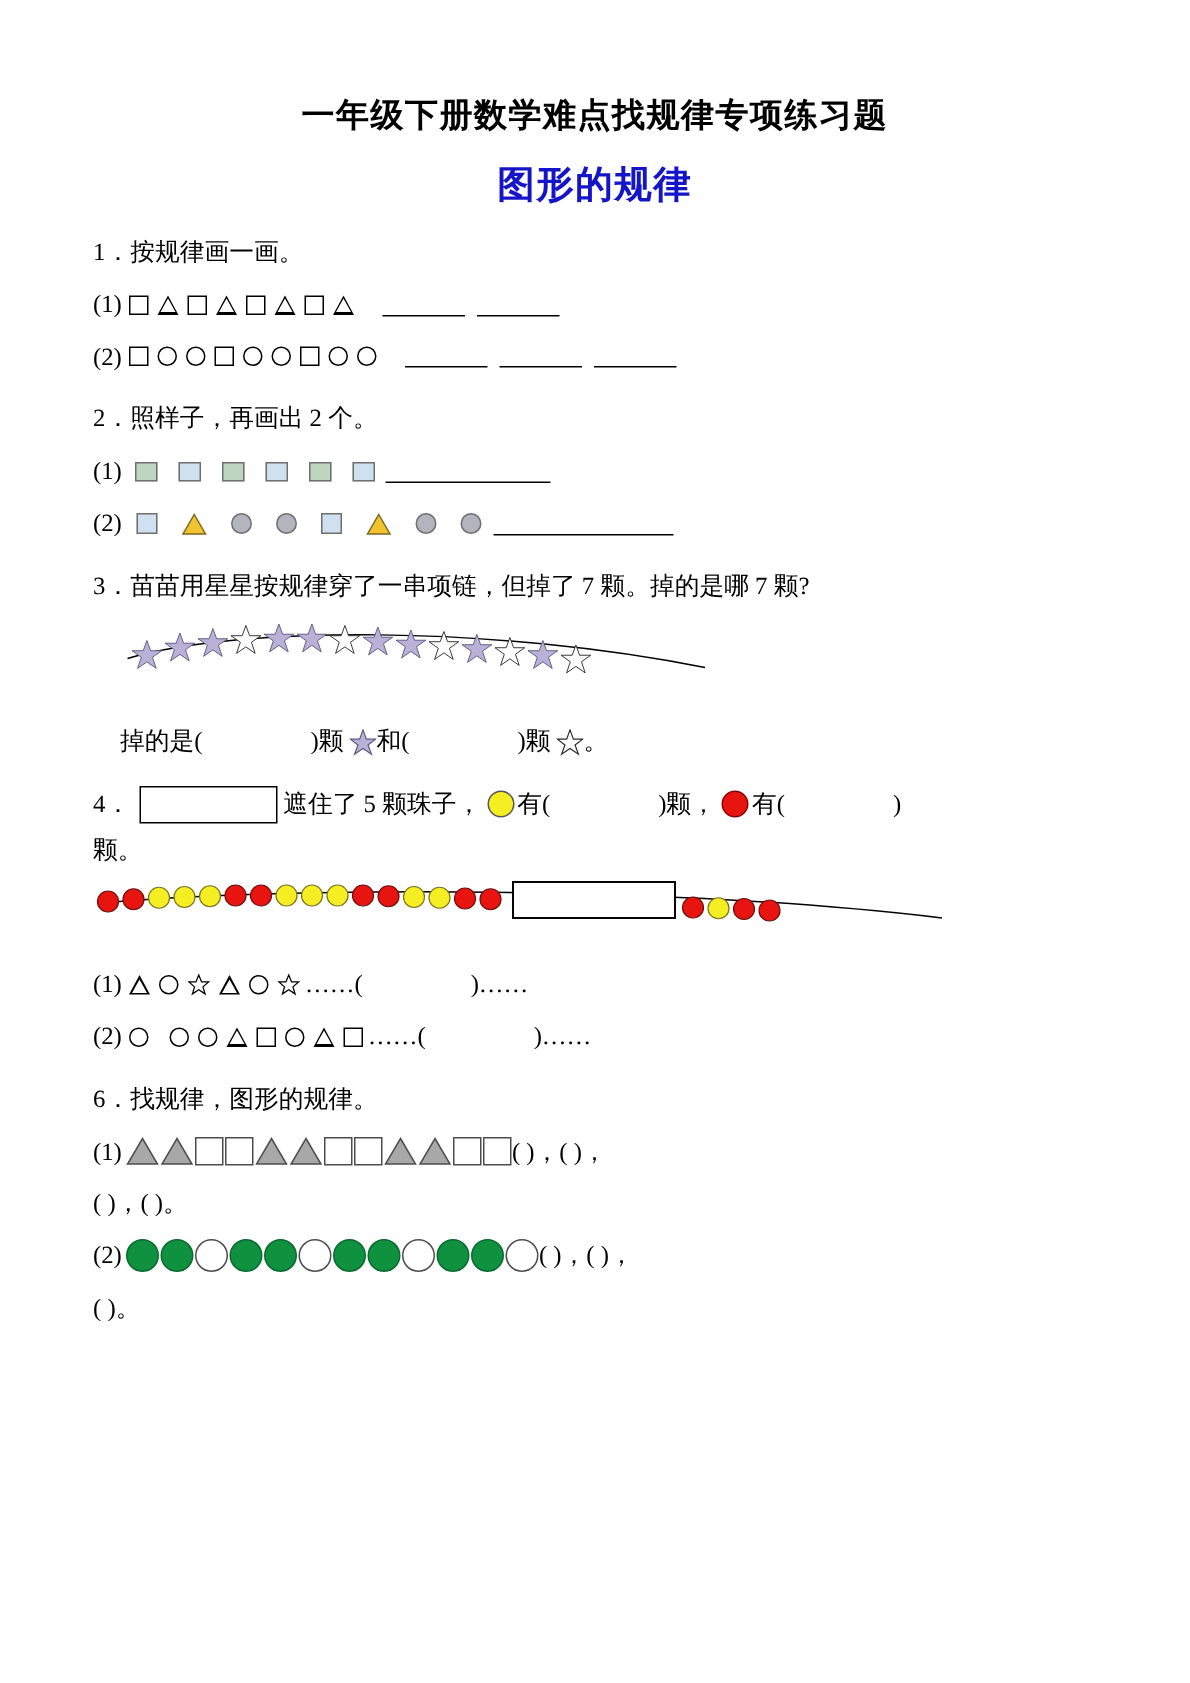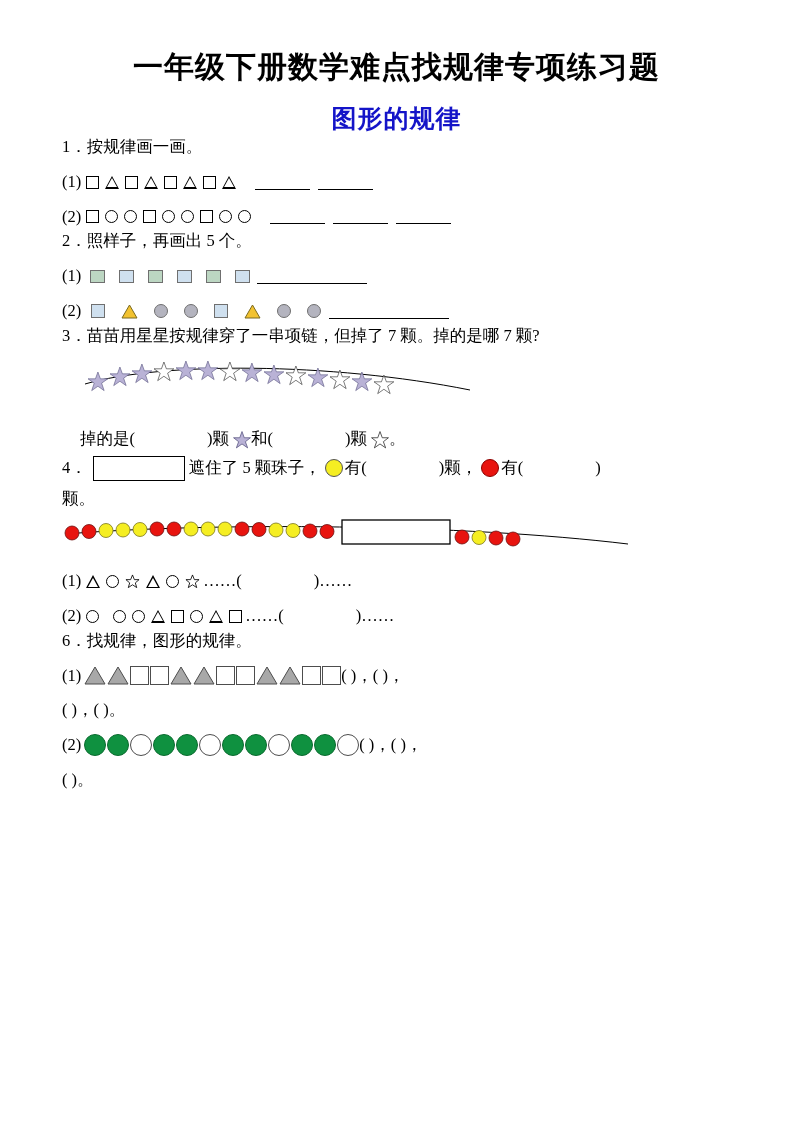--- a/index.html
+++ b/index.html
@@ -17,37 +17,38 @@
   }
   .page {
     position: relative;
     width: 793px;
     height: 1122px;
     box-sizing: border-box;
     padding: 0 62px;
   }
   .doc-title {
     text-align: center;
-    font-size: 30px;
+    font-size: 22px;
     font-weight: bold;
     letter-spacing: 1px;
-    margin-top: 47px;
+    margin-top: 62px;
     font-family: "Liberation Serif", "DejaVu Serif", serif;
   }
   .doc-subtitle {
     text-align: center;
     font-size: 25px;
     font-weight: bold;
     color: #1414c8;
     margin-top: 14px;
     letter-spacing: 1px;
   }
   .q {
     font-size: 16.5px;
     line-height: 1.5;
+    margin-top: 17px;
   }
   .q-stem {
     margin-bottom: 4px;
   }
   .row {
     display: flex;
     align-items: center;
     flex-wrap: wrap;
     font-size: 16.5px;
     margin-top: 10px;
@@ -260,21 +261,21 @@
       <span class="under u-55"></span>
       <span class="gap-sm"></span>
       <span class="under u-55"></span>
       <span class="gap-sm"></span>
       <span class="under u-55"></span>
     </div>
   </div>
 
   <div class="q">
     <div class="q-stem">
-      <span>2．</span><span>照样子，再画出 5 个。</span>
+      <span>2．</span><span>照样子，再画出 2 个。</span>
     </div>
 
     <div class="row">
       <span class="lbl">(1)</span>
       <span class="fsq green"></span>
       <span class="fsq blue"></span>
       <span class="fsq green"></span>
       <span class="fsq blue"></span>
       <span class="fsq green"></span>
       <span class="fsq blue"></span>

